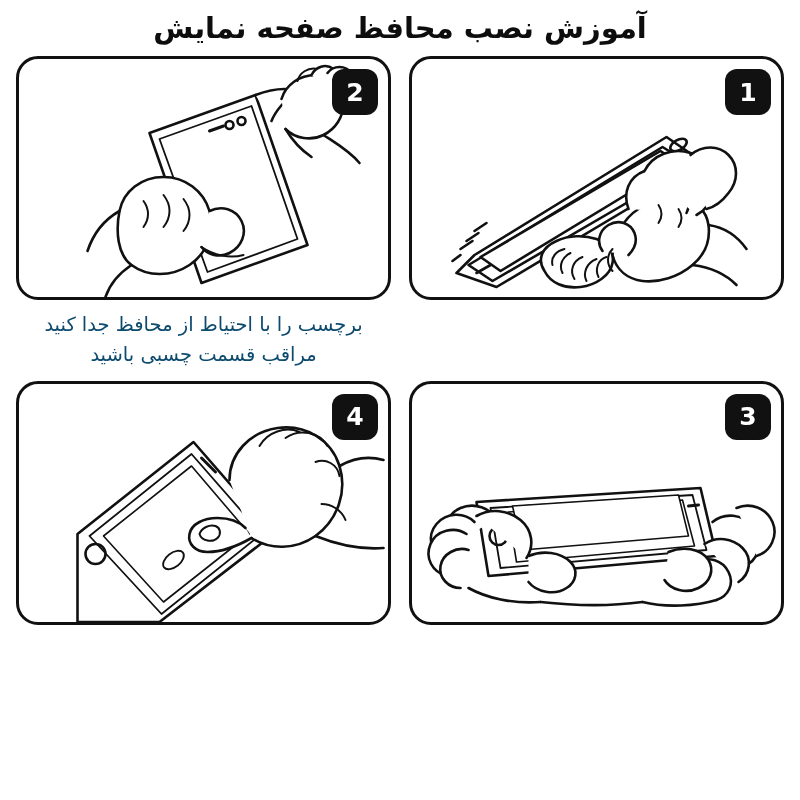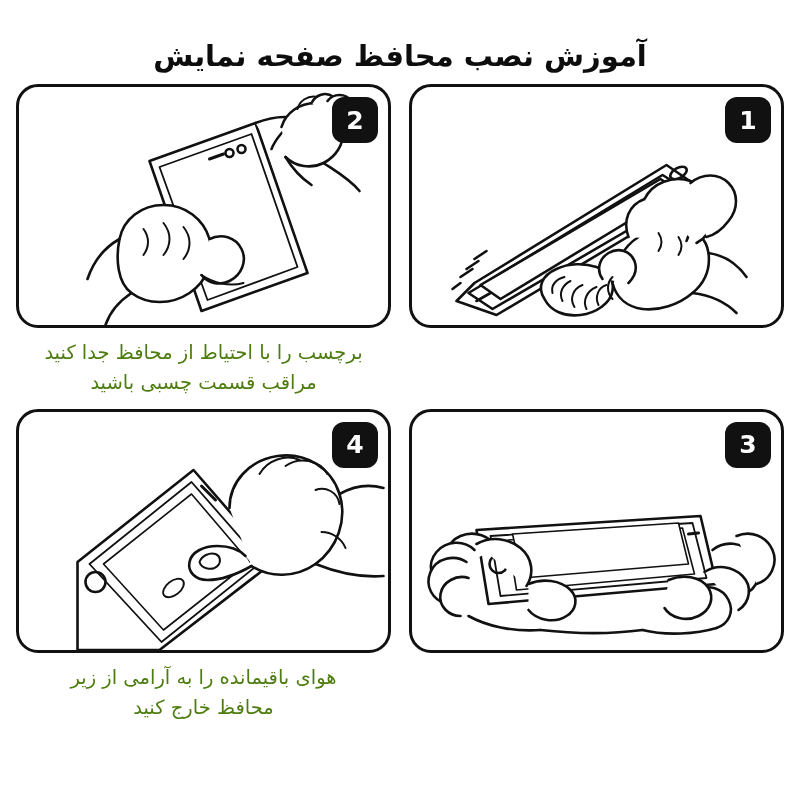--- a/index.html
+++ b/index.html
@@ -19,21 +19,21 @@
     width: 800px;
     height: 800px;
     box-sizing: border-box;
     padding: 0;
   }
   .title {
     text-align: center;
     font-size: 29px;
     font-weight: bold;
     letter-spacing: 0;
-    padding-top: 38px;
+    padding-top: 10px;
     padding-bottom: 10px;
     direction: rtl;
     color: #0d0d0d;
     line-height: 1.25;
   }
   .grid {
     display: grid;
     grid-template-columns: 1fr 1fr;
     grid-template-rows: auto auto;
     column-gap: 18px;
@@ -80,21 +80,21 @@
     width: 100%;
     height: 100%;
     display: block;
   }
   .caption {
     direction: rtl;
     text-align: center;
     font-size: 19.5px;
     line-height: 1.55;
     padding: 10px 6px 4px 6px;
-    color: #4d7c0f;
+    color: #0c4a6e;
     white-space: pre-line;
   }
   .row2 .panel { height: 238px; }
 </style>
 </head>
 <body>
 
 <div class="page">
 
   <div class="title">آموزش نصب محافظ صفحه نمایش</div>
@@ -260,18 +260,16 @@
               <path d="M298 120 C308 120 318 126 322 136" stroke-width="2"></path>
 
               <path d="M316 82 C330 74 346 72 360 76"></path>
               <path d="M292 152 C312 160 334 166 360 164"></path>
 
               <ellipse cx="150" cy="176" rx="12" ry="7" transform="rotate(-38 150 176)" stroke-width="1.8"></ellipse>
             </g>
           </svg>
         </div>
       </div>
-      <div class="caption">هوای باقیمانده را به آرامی از زیر
-محافظ خارج کنید</div>
     </div>
 
   </div>
 </div>
 
 </body></html>

